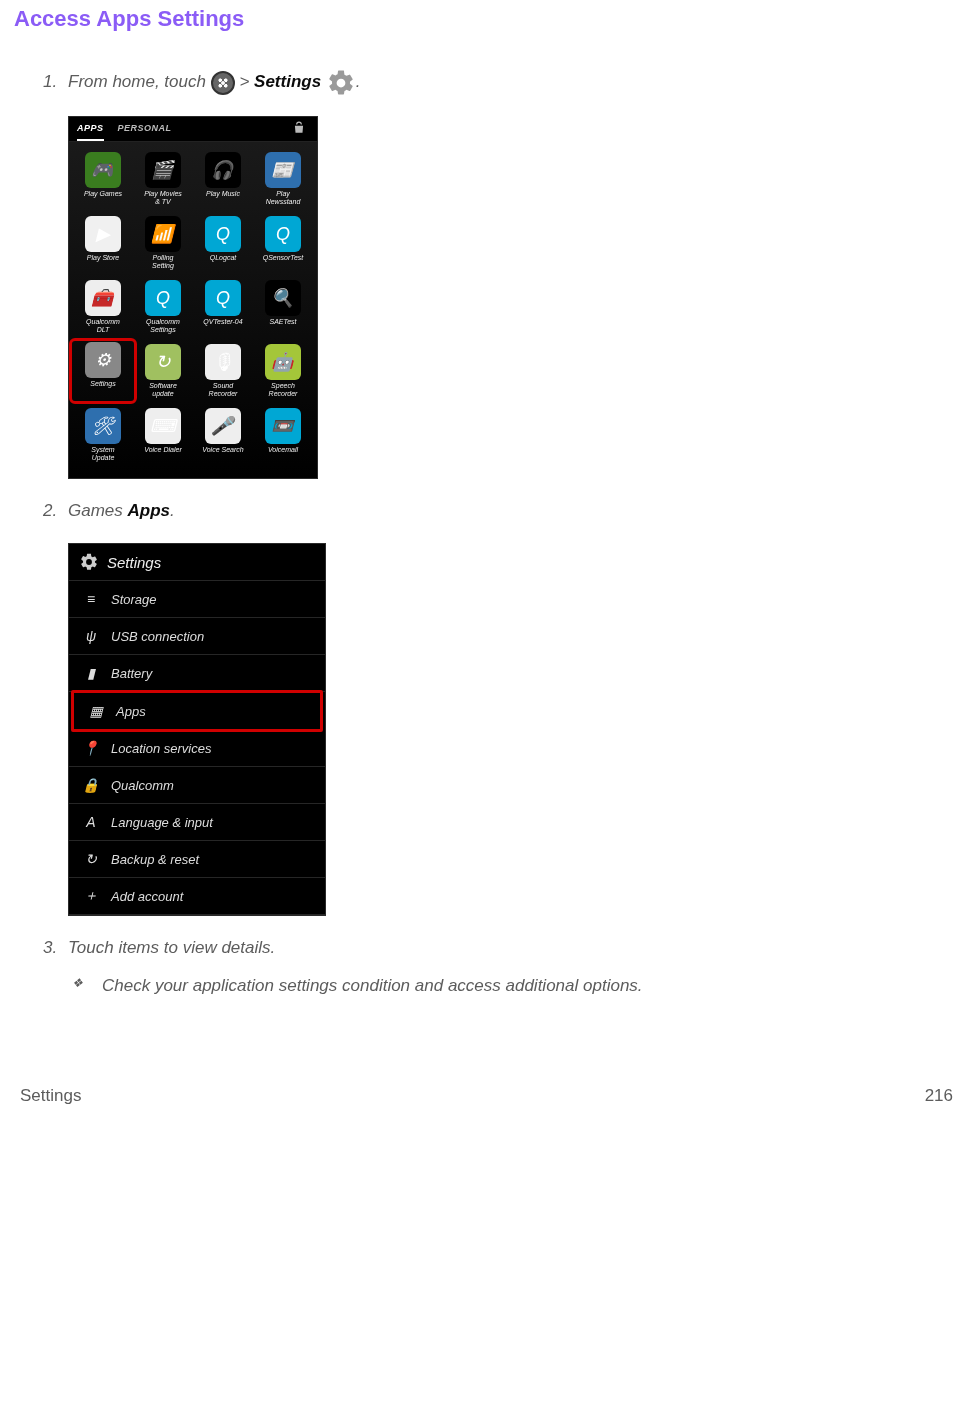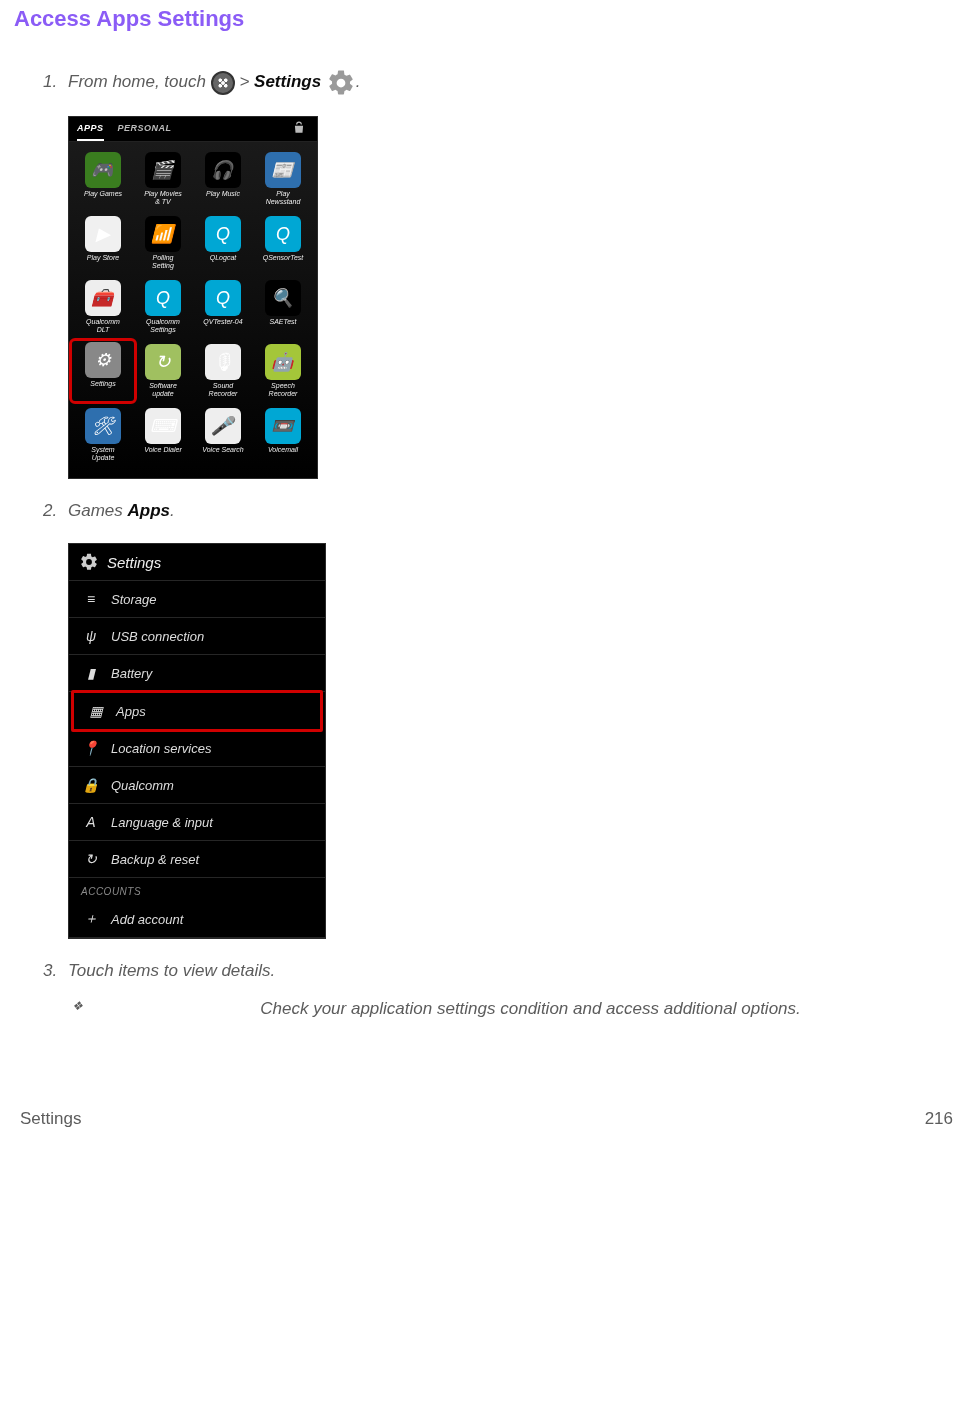--- a/index.html
+++ b/index.html
@@ -196,21 +196,20 @@
     justify-content: center;
     font-size: 14px;
     color: #ddd;
   }
 
   
   .bullet-list {
     list-style: none;
     margin: 18px 0 0 0;
     padding: 0;
-    text-align: center;
   }
   .bullet-list li {
     position: relative;
     padding-left: 34px;
     margin-bottom: 16px;
     font-size: 17px;
     color: #5c5c5c;
   }
   .bullet-list.diamond > li::before {
     content: "❖";
@@ -412,21 +411,20 @@
             </div>
             <div class="shot2-row">
               <div class="shot2-icon">A</div>
               <span>Language &amp; input</span>
             </div>
             <div class="shot2-row">
               <div class="shot2-icon">↻</div>
               <span>Backup &amp; reset</span>
             </div>
           </div>
-        <div class="shot2-cat">ACCOUNTS</div>
         <div id="shot2-rows3">
             <div class="shot2-row">
               <div class="shot2-icon">＋</div>
               <span>Add account</span>
             </div>
           </div>
       </div>
     </li>
 
     <li>

